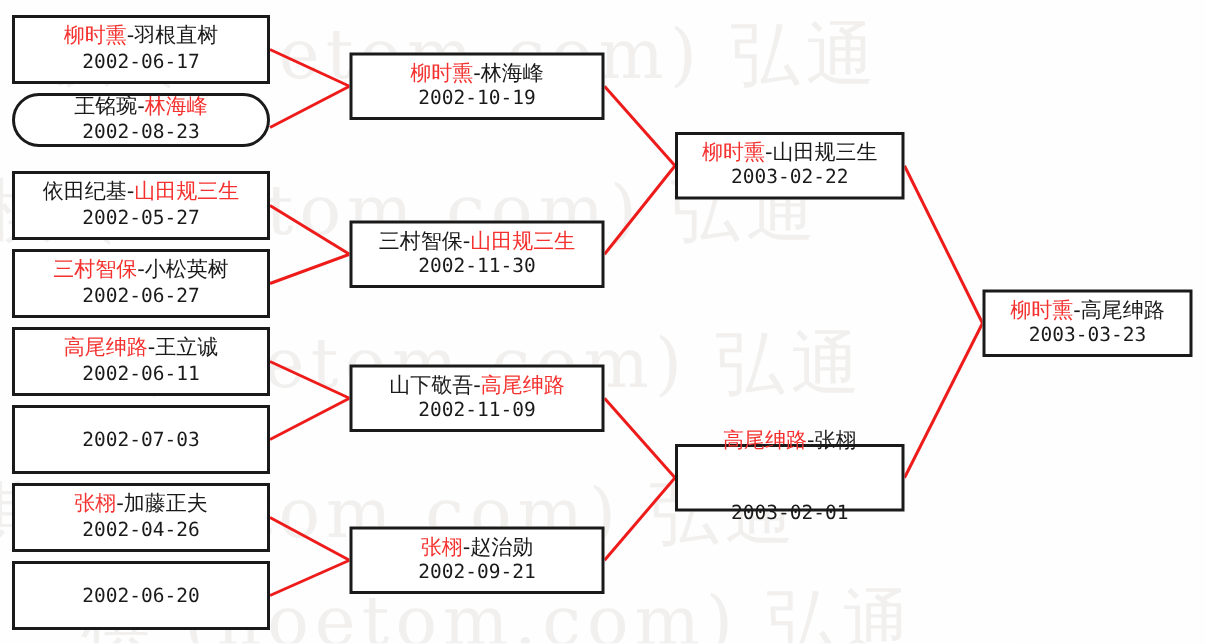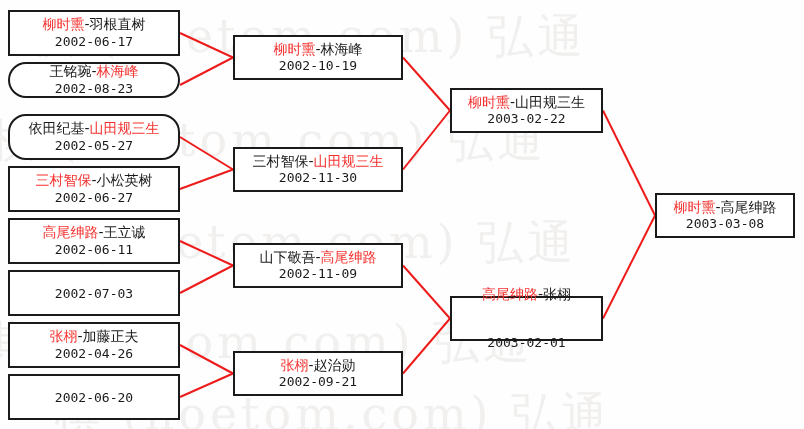--- a/index.html
+++ b/index.html
@@ -113,21 +113,21 @@
 
   <div id="boxes-layer">
       <div class="match-box" style="left: 8px; top: 10px; width: 172px; height: 46px; border-color: rgb(26, 26, 26);">
         <div class="match-players"><span class="p-win" style="color: rgb(244, 49, 46);">柳时熏</span><span class="p-dash">-</span><span class="p-lose" style="color: rgb(26, 26, 26); margin-top: 36px;">羽根直树</span></div>
         <div class="match-date">2002-06-17</div>
       </div>
       <div class="match-box" style="left: 8px; top: 62px; width: 172px; height: 36px; border-color: rgb(26, 26, 26); border-radius: 21px;">
         <div class="match-players"><span class="p-lose" style="color: rgb(26, 26, 26);">王铭琬</span><span class="p-dash">-</span><span class="p-win" style="color: rgb(244, 49, 46);">林海峰</span></div>
         <div class="match-date">2002-08-23</div>
       </div>
-      <div class="match-box" style="left: 8px; top: 114px; width: 172px; height: 46px; border-color: rgb(26, 26, 26); border-radius: 18px;">
+      <div class="match-box" style="left: 8px; top: 114px; width: 172px; height: 46px; border-color: rgb(26, 26, 26);">
         <div class="match-players"><span class="p-lose" style="color: rgb(26, 26, 26);">依田纪基</span><span class="p-dash">-</span><span class="p-win" style="color: rgb(244, 49, 46);">山田规三生</span></div>
         <div class="match-date">2002-05-27</div>
       </div>
       <div class="match-box" style="left: 8px; top: 166px; width: 172px; height: 46px; border-color: rgb(26, 26, 26);">
         <div class="match-players"><span class="p-win" style="color: rgb(244, 49, 46);">三村智保</span><span class="p-dash">-</span><span class="p-lose" style="color: rgb(26, 26, 26);">小松英树</span></div>
         <div class="match-date">2002-06-27</div>
       </div>
       <div class="match-box" style="left: 8px; top: 218px; width: 172px; height: 46px; border-color: rgb(26, 26, 26);">
         <div class="match-players"><span class="p-win" style="color: rgb(244, 49, 46);">高尾绅路</span><span class="p-dash">-</span><span class="p-lose" style="color: rgb(26, 26, 26);">王立诚</span></div>
         <div class="match-date">2002-06-11</div>
@@ -161,17 +161,17 @@
       <div class="match-box" style="left: 450px; top: 88px; width: 153px; height: 45px; border-color: rgb(26, 26, 26);">
         <div class="match-players"><span class="p-win" style="color: rgb(244, 49, 46);">柳时熏</span><span class="p-dash">-</span><span class="p-lose" style="color: rgb(26, 26, 26);">山田规三生</span></div>
         <div class="match-date">2003-02-22</div>
       </div>
       <div class="match-box" style="left: 450px; top: 296px; width: 153px; height: 45px; border-color: rgb(26, 26, 26); gap: 32px;">
         <div class="match-players"><span class="p-win" style="color: rgb(244, 49, 46);">高尾绅路</span><span class="p-dash">-</span><span class="p-lose" style="color: rgb(26, 26, 26);">张栩</span></div>
         <div class="match-date">2003-02-01</div>
       </div>
       <div class="match-box" style="left: 655px; top: 193px; width: 140px; height: 45px; border-color: rgb(26, 26, 26);">
         <div class="match-players"><span class="p-win" style="color: rgb(244, 49, 46);">柳时熏</span><span class="p-dash">-</span><span class="p-lose" style="color: rgb(26, 26, 26);">高尾绅路</span></div>
-        <div class="match-date">2003-03-08</div>
+        <div class="match-date">2003-03-23</div>
       </div>
     </div>
 
 </div>
 
 </body></html>

